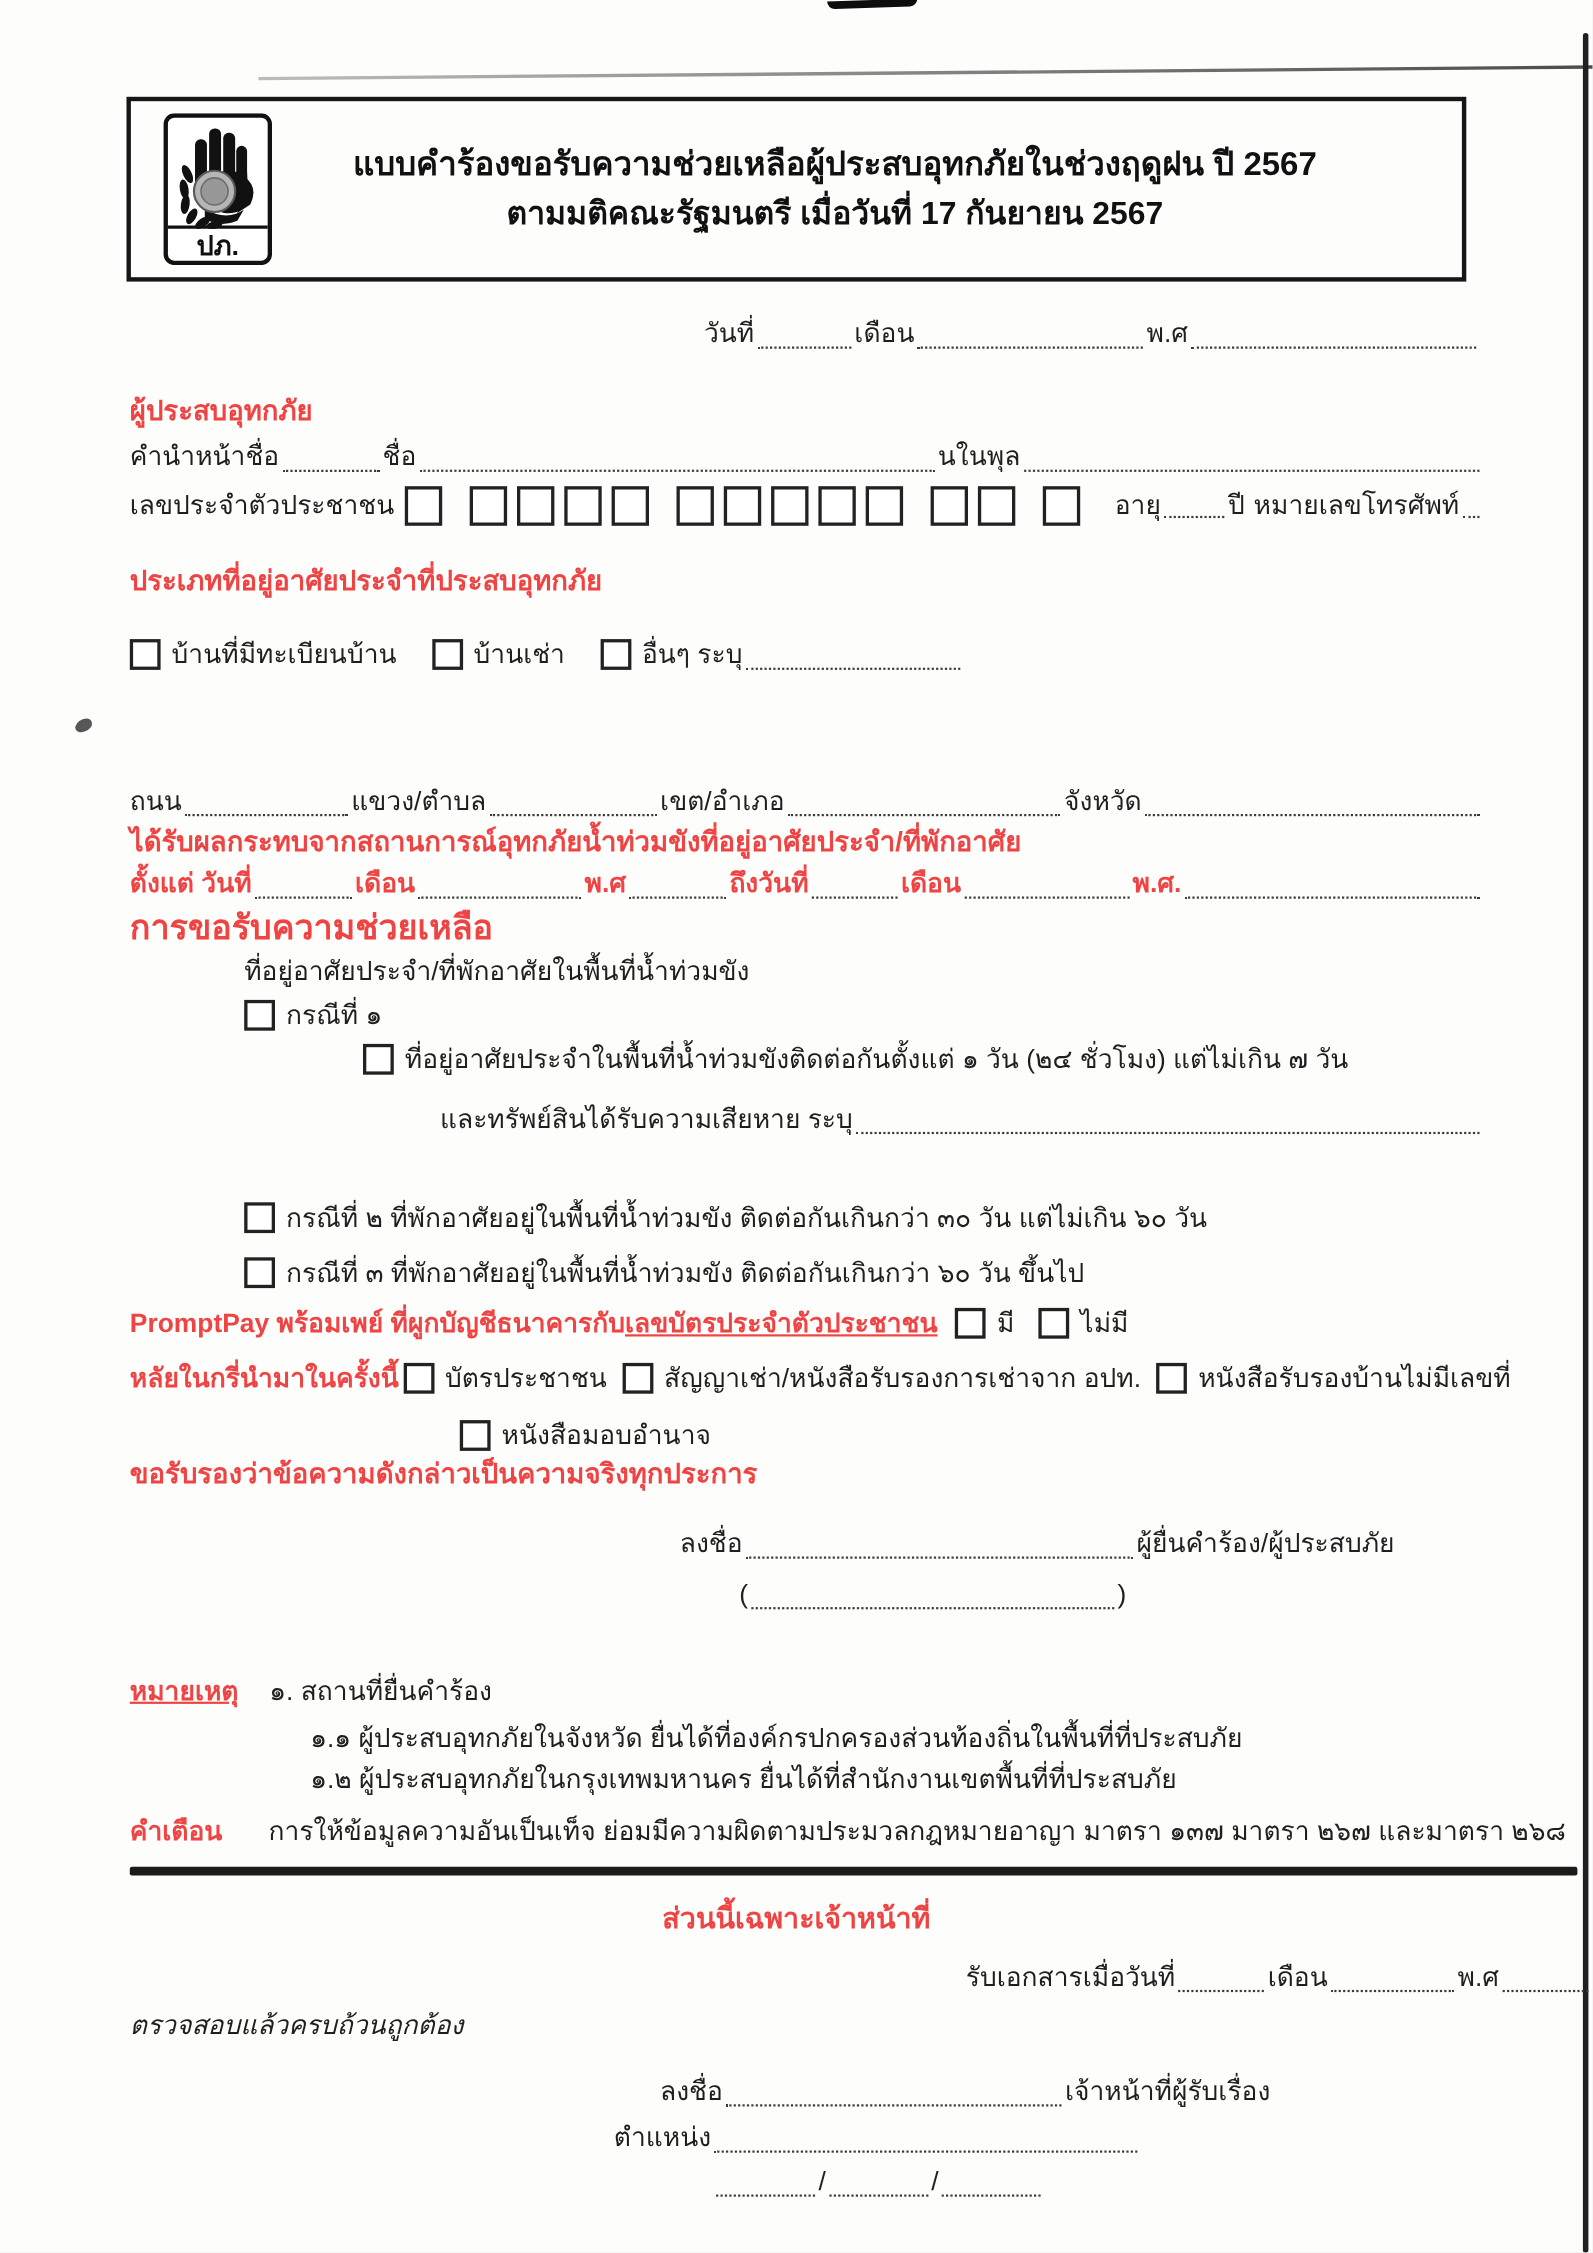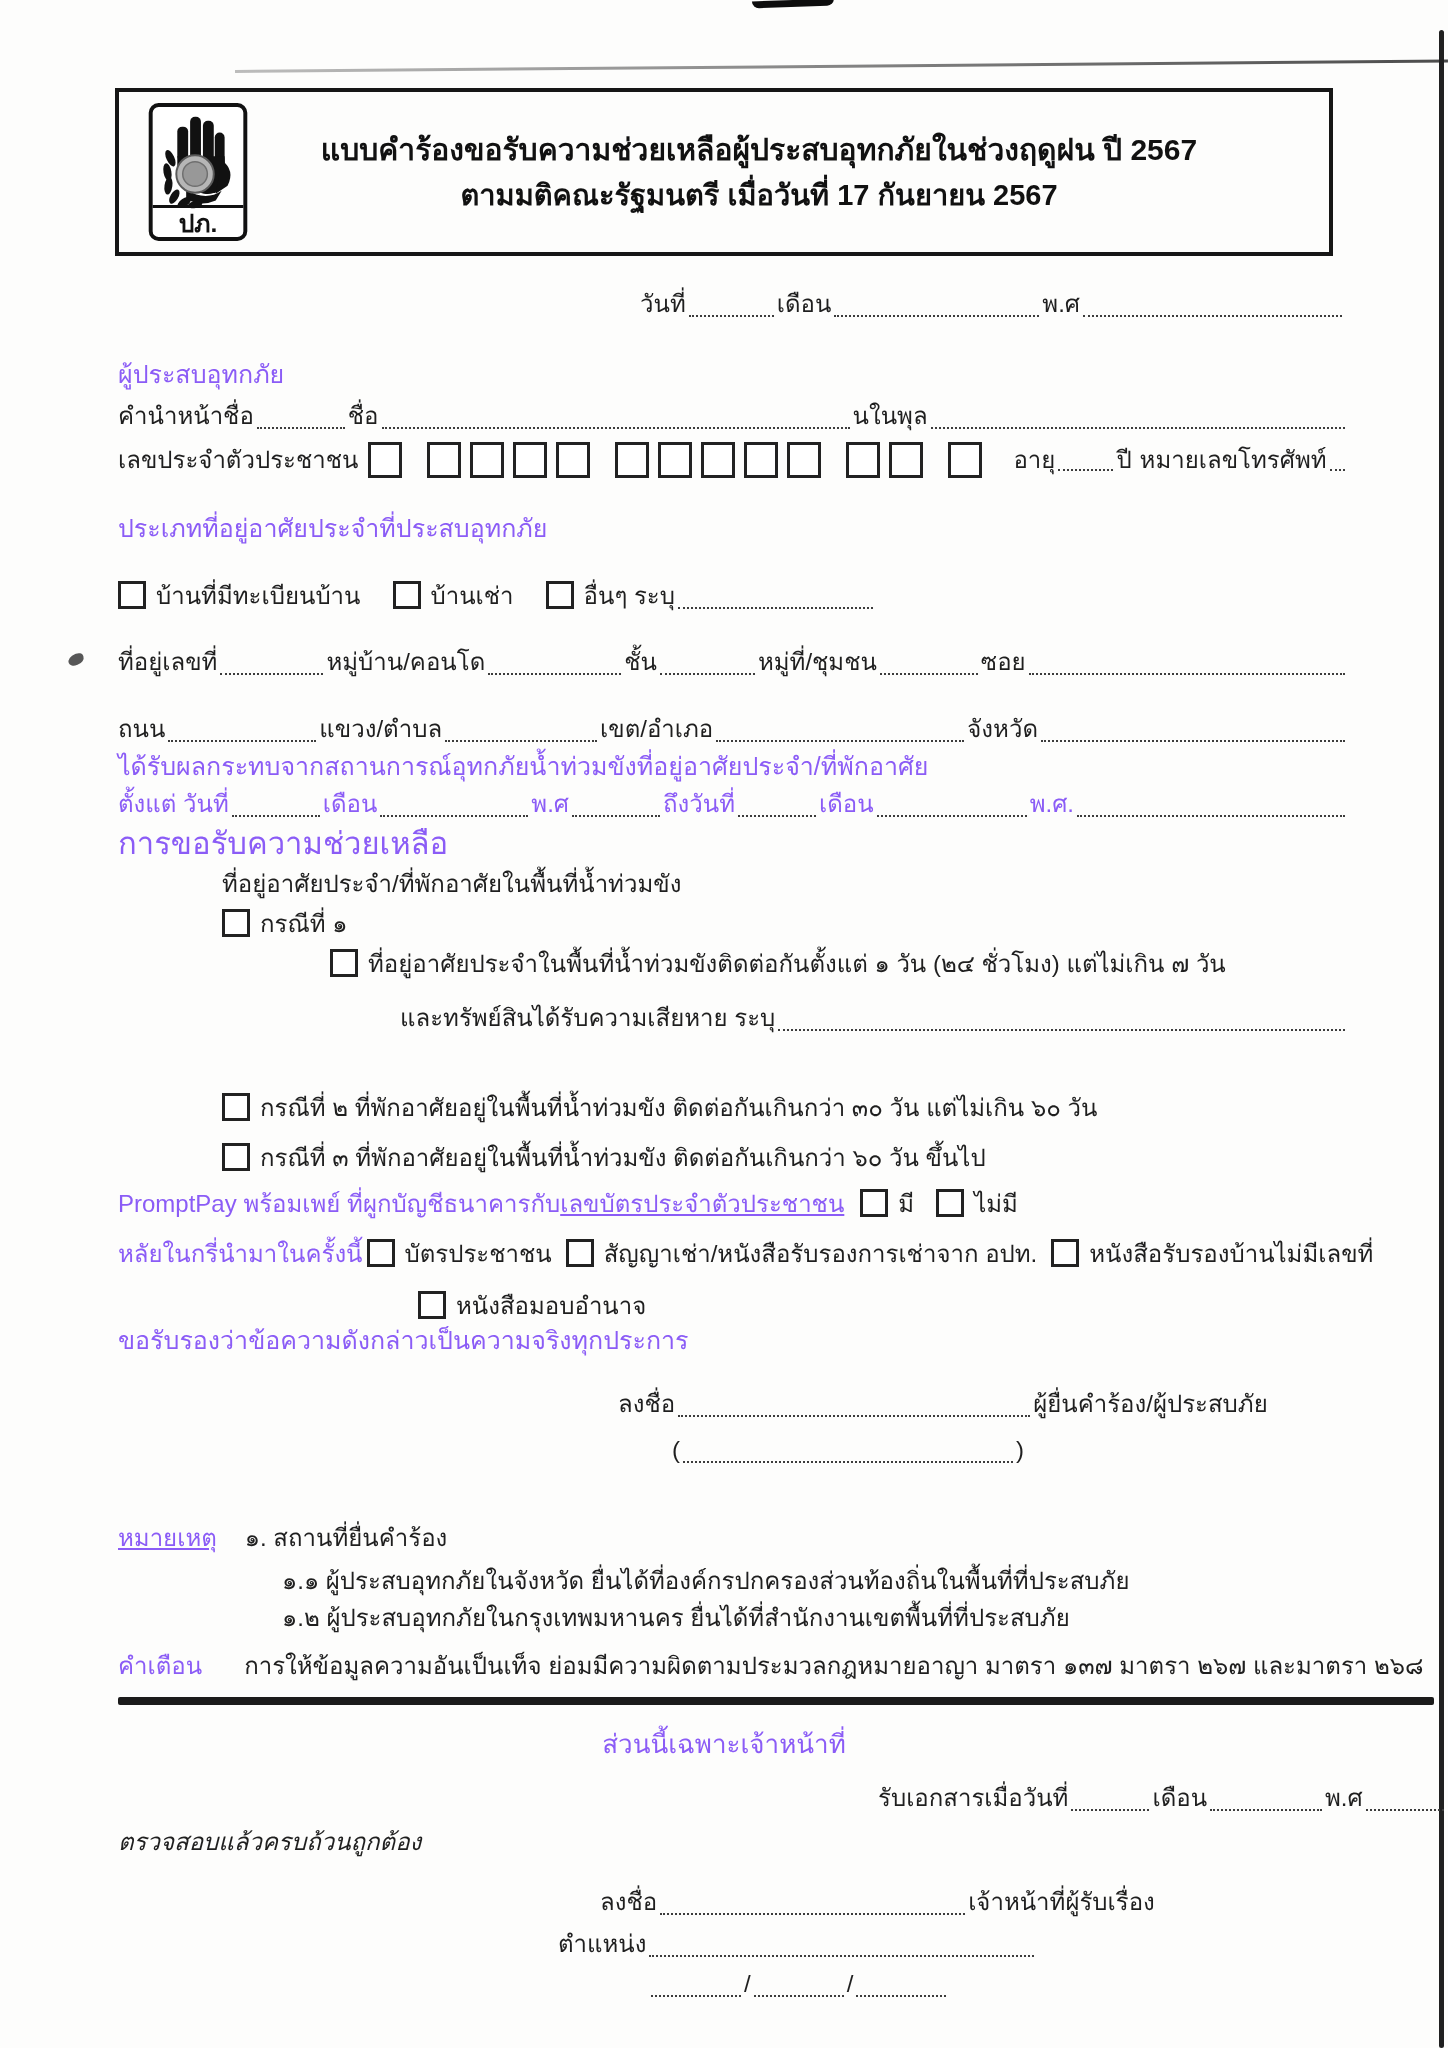--- a/index.html
+++ b/index.html
@@ -2,21 +2,21 @@
 <html><head>
 <meta charset="utf-8">
 <style>
   html,body{margin:0;padding:0;background:#e8e8e6;}
   .sheet{
     position:relative;width:1448px;height:2048px;background:#fdfdfc;
     font-family:"Liberation Sans","DejaVu Sans",sans-serif;
     color:#1f1f1f;overflow:hidden;
   }
   .row{position:absolute;display:flex;align-items:flex-end;white-space:nowrap;font-size:24px;line-height:32px;}
-  .b{font-weight:normal;color:#8b5cf6;}
+  .b{font-weight:bold;color:#ef4444;}
   .u{text-decoration:underline;}
   .dots{display:inline-block;border-bottom:2.5px dotted #3c3c3c;height:22px;margin:0 3px 3px 3px;}
   .grow{flex:1;}
   .cb{display:inline-block;width:22px;height:22px;border:3px solid #222;background:#fff;margin:0 10px 3px 4px;flex:none;}
   .idbox{display:inline-block;width:28px;height:30px;border:3.5px solid #222;background:#fff;margin-right:9px;flex:none;}
   .idgroup{display:flex;margin-right:16px;}
   .gap{display:inline-block;width:14px;}
   
   .hbox{position:absolute;left:115px;top:88px;width:1210px;height:160px;border:4px solid #161616;background:#fdfdfc;display:flex;align-items:center;}
   .logo{width:102px;height:138px;margin-left:28px;flex:none;}
@@ -131,32 +131,20 @@
     <span>บ้านที่มีทะเบียนบ้าน</span>
     <span class="gap" style="width:28px;"></span>
     <span class="cb"></span>
     <span>บ้านเช่า</span>
     <span class="gap" style="width:28px;"></span>
     <span class="cb"></span>
     <span>อื่นๆ ระบุ</span>
     <span class="dots" style="width:195px;"></span>
   </div>
 
-  <div class="row" style="left:118px;top:646px;right:100px;">
-    <span>ที่อยู่เลขที่</span>
-    <span class="dots" style="width:103px;"></span>
-    <span>หมู่บ้าน/คอนโด</span>
-    <span class="dots" style="width:133px;"></span>
-    <span>ชั้น</span>
-    <span class="dots" style="width:95px;"></span>
-    <span>หมู่ที่/ชุมชน</span>
-    <span class="dots" style="width:98px;"></span>
-    <span>ซอย</span>
-    <span class="dots grow"></span>
-  </div>
 
   <div class="row" style="left:118px;top:713px;right:100px;">
     <span>ถนน</span>
     <span class="dots" style="width:148px;"></span>
     <span>แขวง/ตำบล</span>
     <span class="dots" style="width:152px;"></span>
     <span>เขต/อำเภอ</span>
     <span class="dots" style="width:248px;"></span>
     <span>จังหวัด</span>
     <span class="dots grow"></span>

